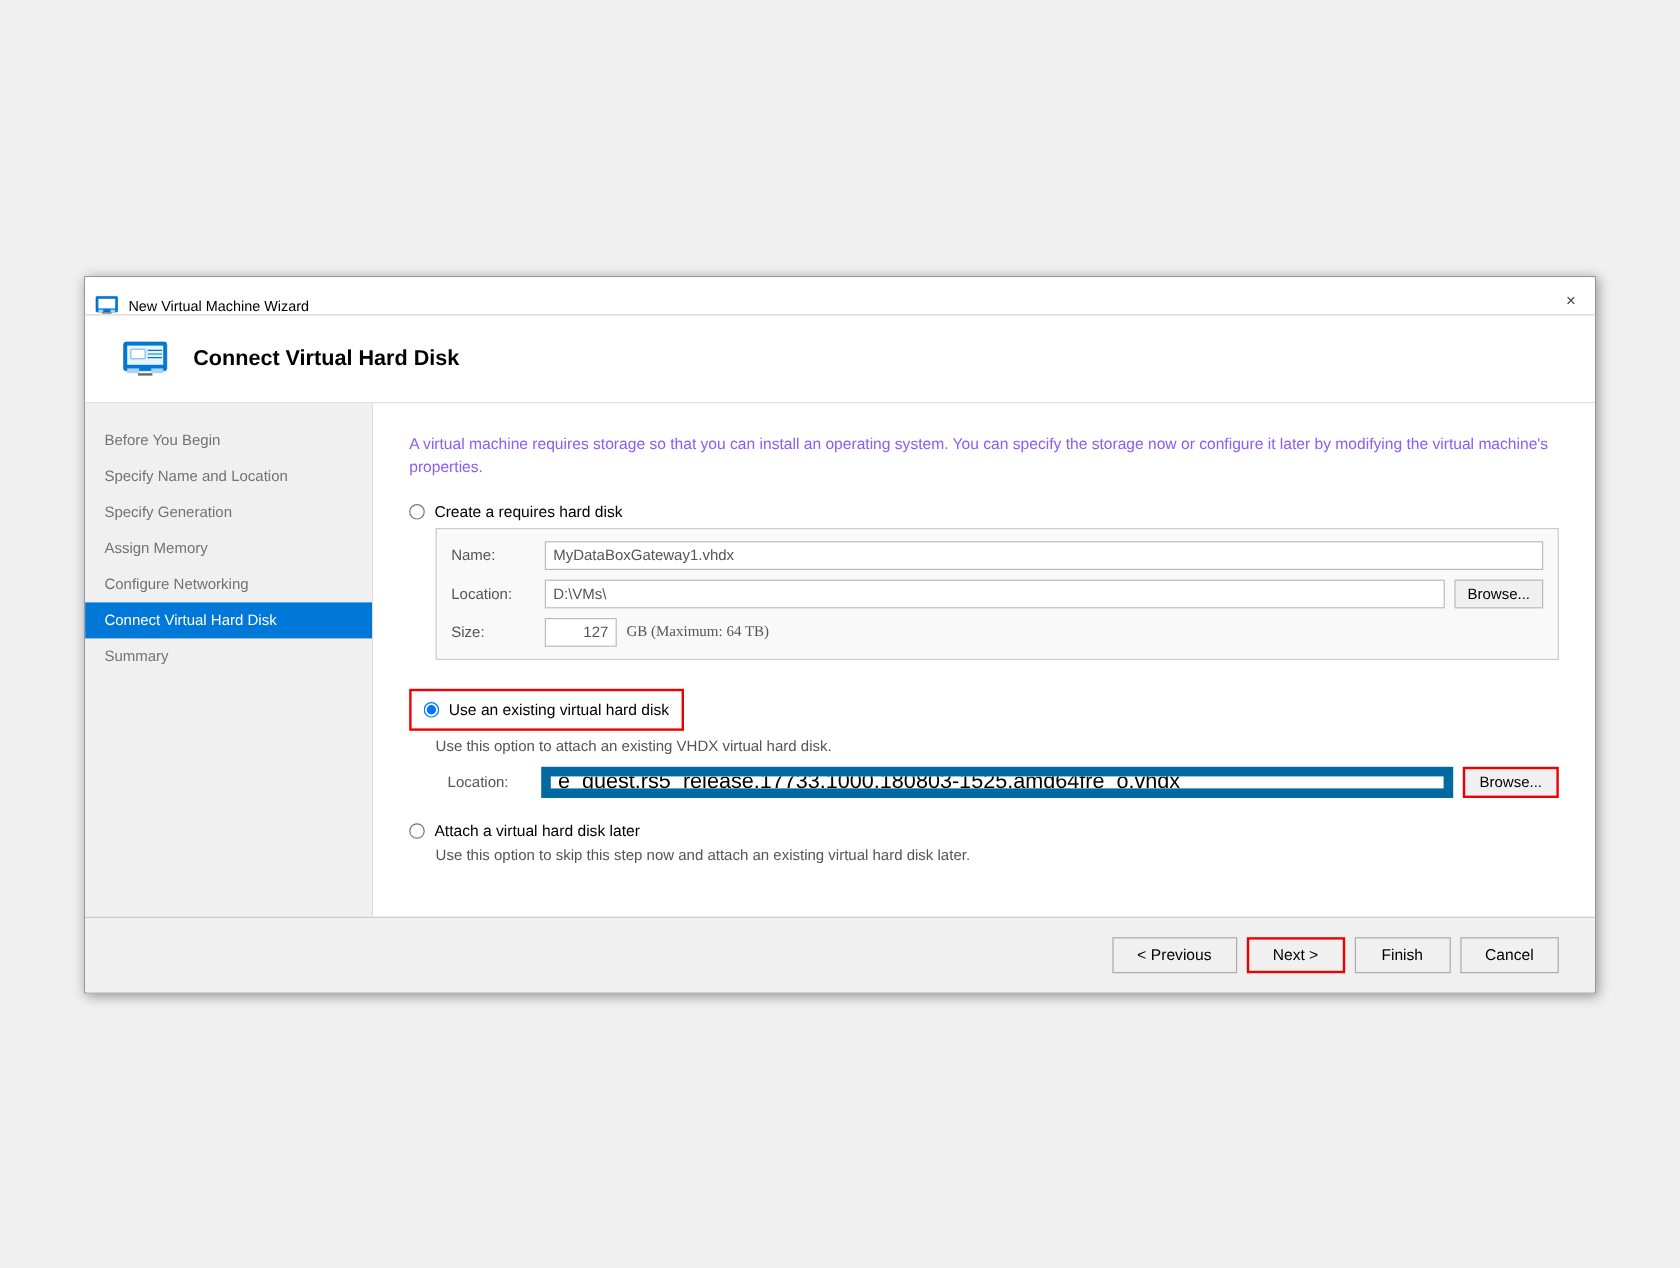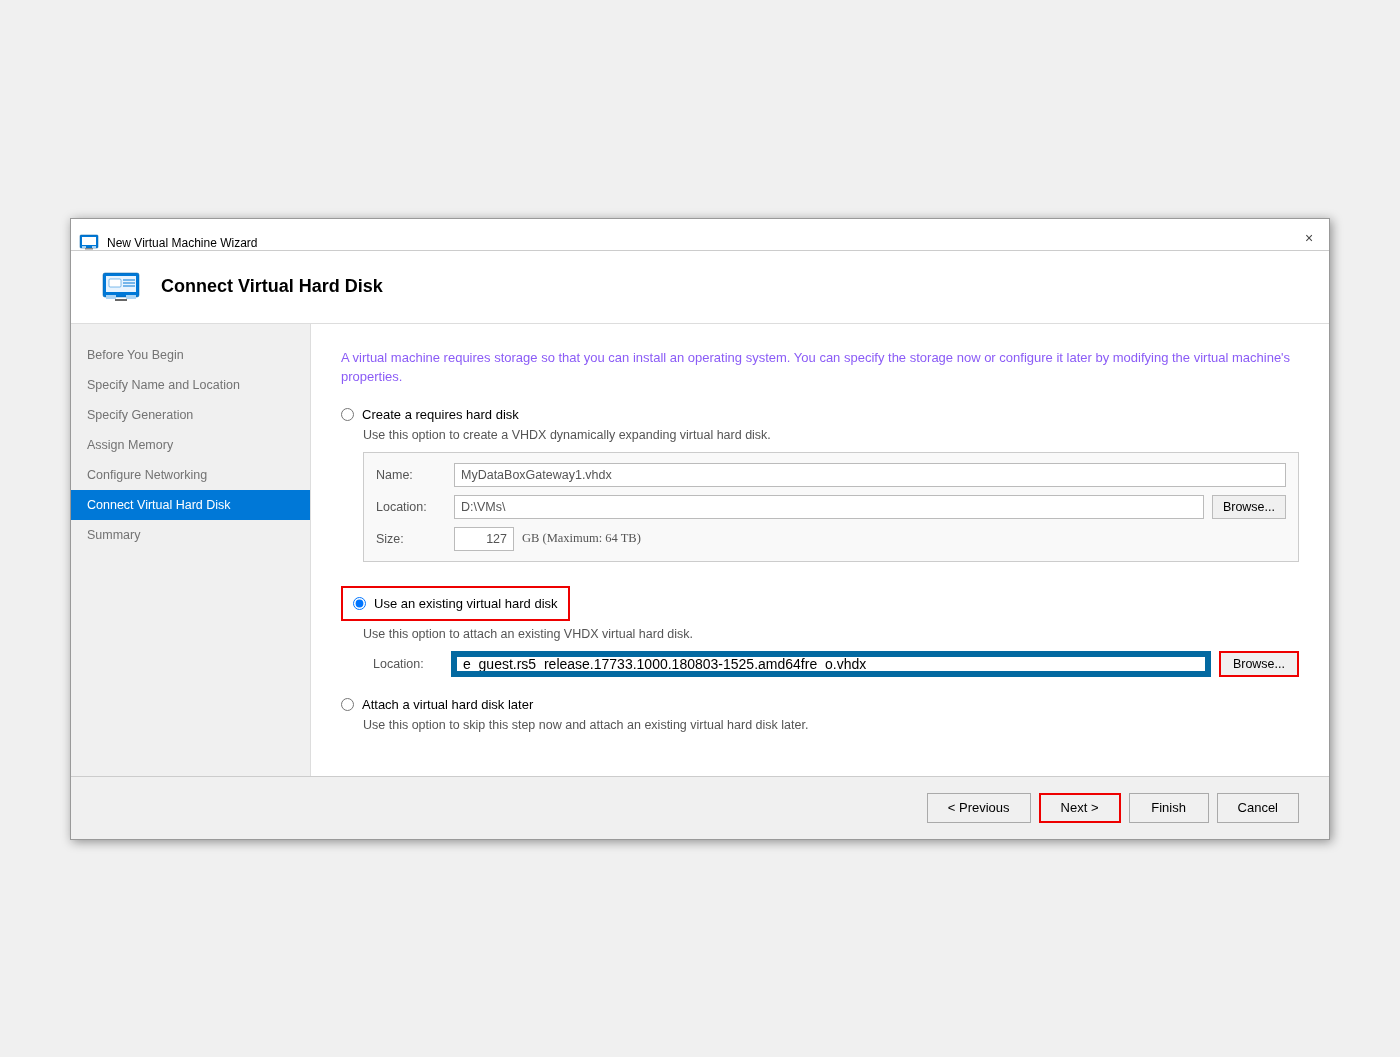--- a/index.html
+++ b/index.html
@@ -207,24 +207,24 @@
     }
     .existing-field-label {
       width: 70px;
       color: #555;
       font-size: 12.5px;
       flex-shrink: 0;
     }
     .existing-input {
       flex: 1;
       height: 26px;
-      border: 6px solid #0369a1;
+      border: 8px solid #0369a1;
       background: #fff;
       padding: 0 6px;
-      font-size: 14px;
+      font-size: 18px;
       color: #000;
     }
     .browse-btn-highlighted {
       height: 26px;
       padding: 0 12px;
       border: 2px solid #e00;
       background: #f0f0f0;
       cursor: pointer;
       font-size: 12.5px;
       color: #000;
@@ -303,21 +303,20 @@
     </div>
 
     <div class="content">
       <p class="intro-text">A virtual machine requires storage so that you can install an operating system. You can specify the storage now or configure it later by modifying the virtual machine's properties.</p>
 
       <div class="option-group">
         <div class="option-row">
           <input type="radio" name="vhd-option" id="opt-create" style="">
           <label class="option-label" for="opt-create">Create a requires hard disk</label>
         </div>
-        <p class="option-desc">Use this option to create a VHDX dynamically expanding virtual hard disk.</p>
         <div class="fields-box">
           <div class="field-row">
             <span class="field-label">Name:</span>
             <input class="field-input" type="text" value="MyDataBoxGateway1.vhdx" style="">
           </div>
           <div class="field-row">
             <span class="field-label">Location:</span>
             <input class="field-input" type="text" value="D:\VMs\" style="">
             <button class="browse-btn">Browse...</button>
           </div>

